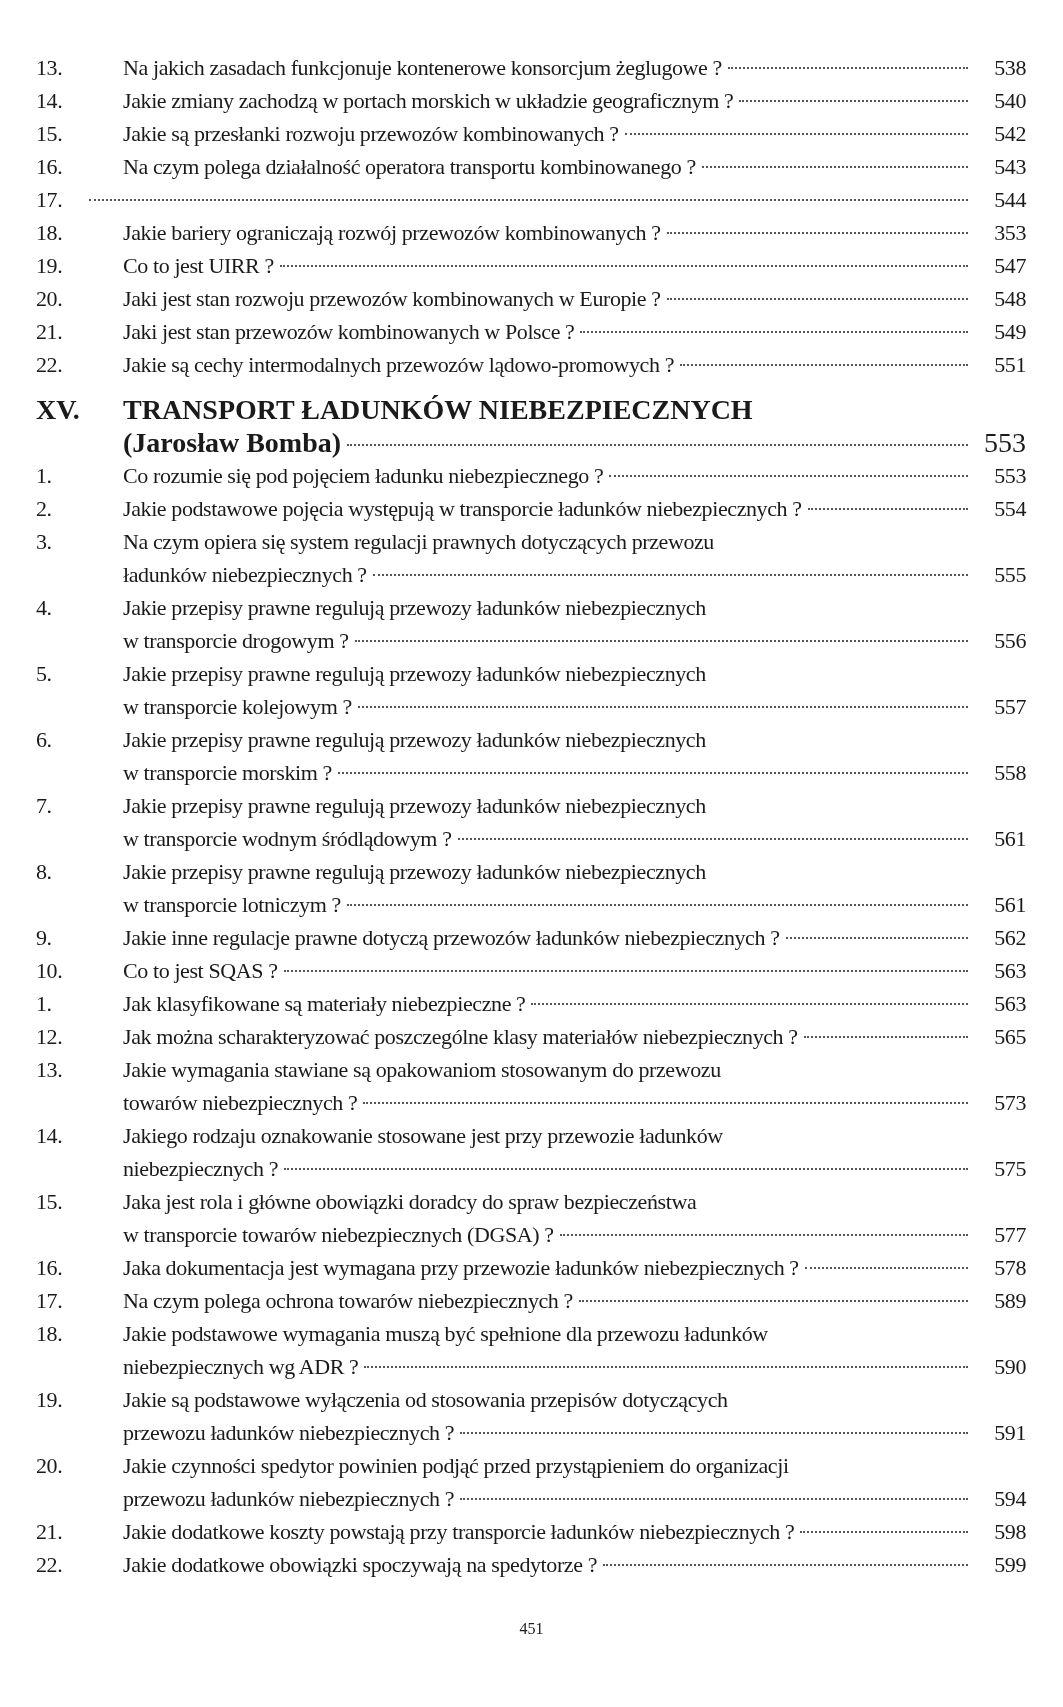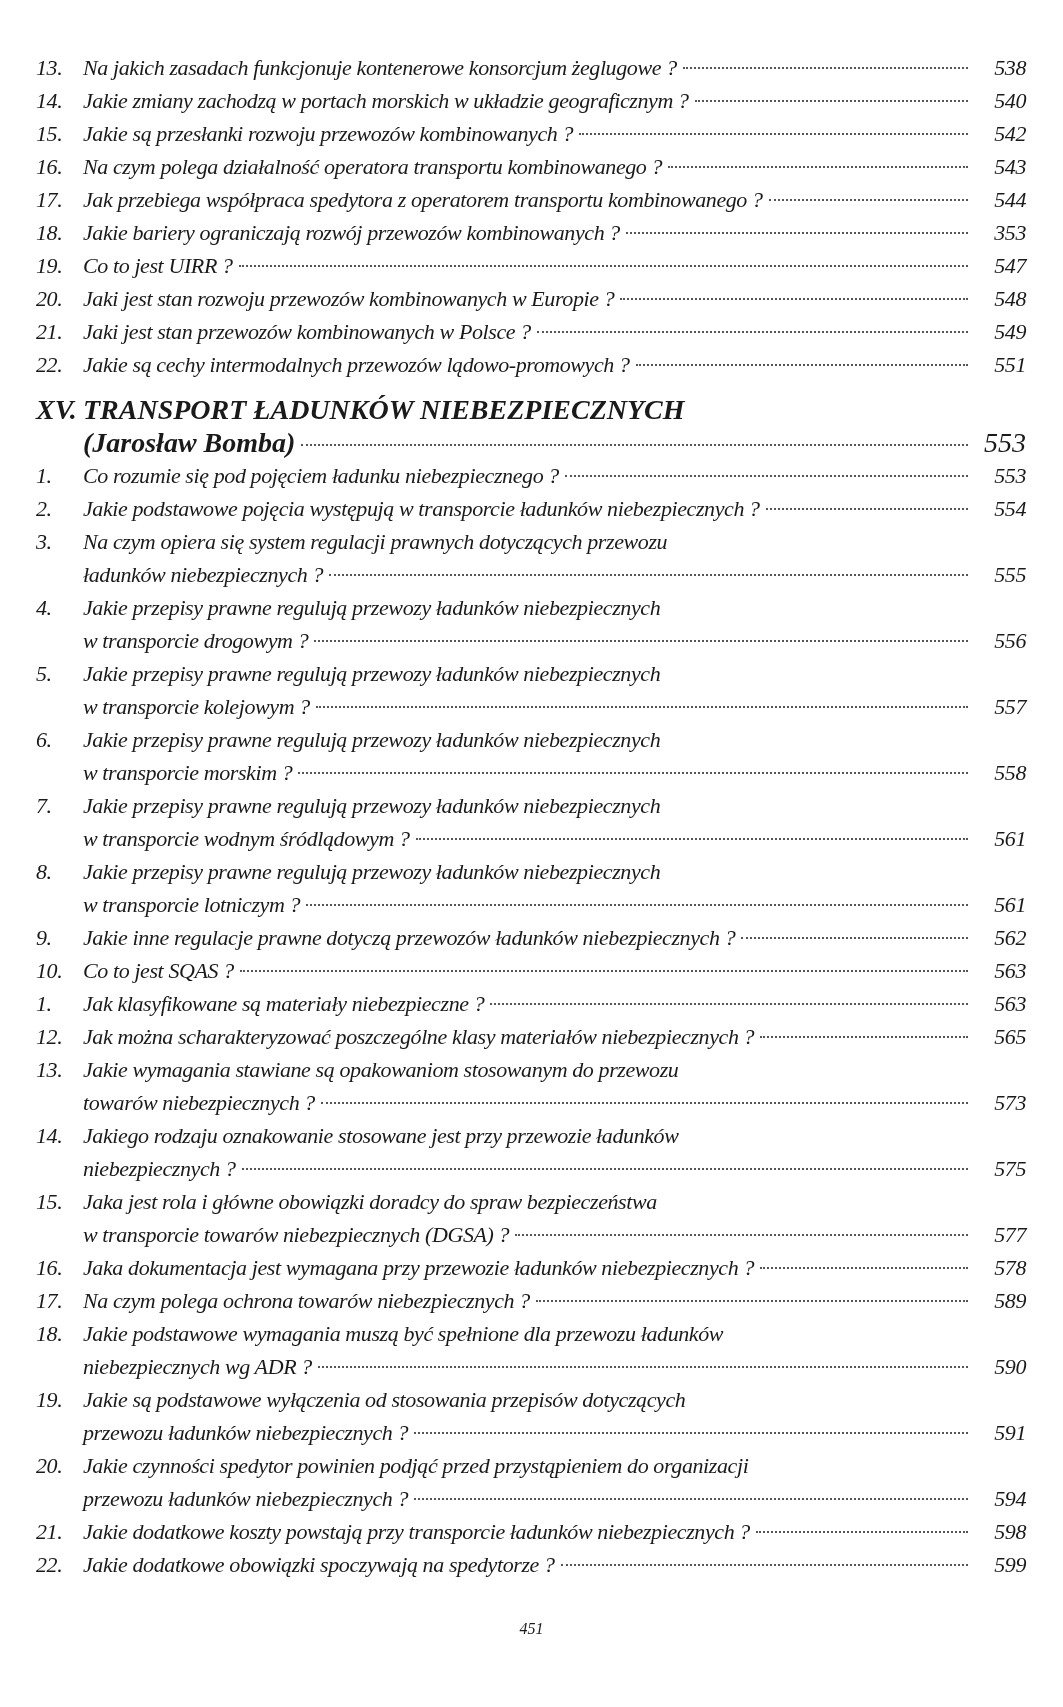--- a/index.html
+++ b/index.html
@@ -1,30 +1,30 @@
 <!DOCTYPE html>
 <html><head>
   <meta charset="utf-8">
   <style>
     html, body { margin: 0; padding: 0; background: #ffffff; }
     body {
       width: 1063px; height: 1707px; position: relative; overflow: hidden;
       font-family: "Liberation Serif", "DejaVu Serif", serif;
       color: #1a1a1a;
     }
-    .page { position: absolute; left: 0; top: 0; width: 1063px; height: 1286px; font-style: italic; }
+    .page { position: absolute; left: 0; top: 0; width: 1063px; height: 1286px; }
     .toc { position: absolute; left: 36px; top: 51px; width: 990px; }
     .row {
       display: flex; align-items: baseline;
       height: 33px; line-height: 33px;
       font-size: 22px; letter-spacing: -0.4px;
       white-space: nowrap;
     }
     .num { width: 47px; flex: 0 0 47px; }
-    .text { flex: 0 0 auto; }
+    .text { flex: 0 0 auto; margin-left: 40px; }
     .leader {
       flex: 1 1 auto; overflow: hidden; margin: 0 10px 0 6px;
       border-bottom: 2px dotted #555; height: 0; position: relative; top: -6px;
       min-width: 8px;
     }
     .page-num { flex: 0 0 48px; text-align: right; }
     .indent { width: 47px; flex: 0 0 47px; }
     .section {
       display: flex; align-items: baseline;
       height: 33px; line-height: 33px;
@@ -61,21 +61,20 @@
         <span class="page-num">542</span>
       </div>
       <div class="row">
         <span class="num">16.</span>
         <span class="text">Na czym polega działalność operatora transportu kombinowanego ?</span>
         <span class="leader"></span>
         <span class="page-num">543</span>
       </div>
       <div class="row">
         <span class="num">17.</span>
-        <span class="text">Jak przebiega współpraca spedytora z operatorem transportu kombinowanego ?</span>
         <span class="leader"></span>
         <span class="page-num">544</span>
       </div>
       <div class="row">
         <span class="num">18.</span>
         <span class="text">Jakie bariery ograniczają rozwój przewozów kombinowanych ?</span>
         <span class="leader"></span>
         <span class="page-num">353</span>
       </div>
       <div class="row">

